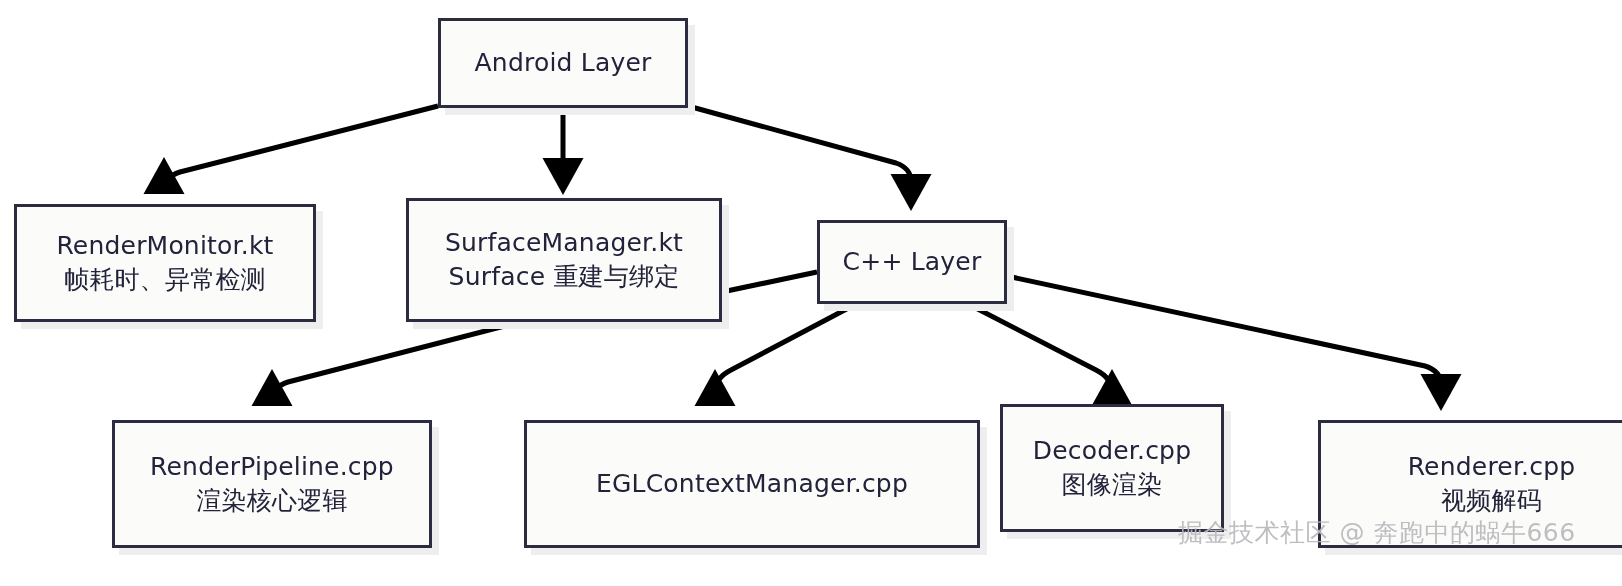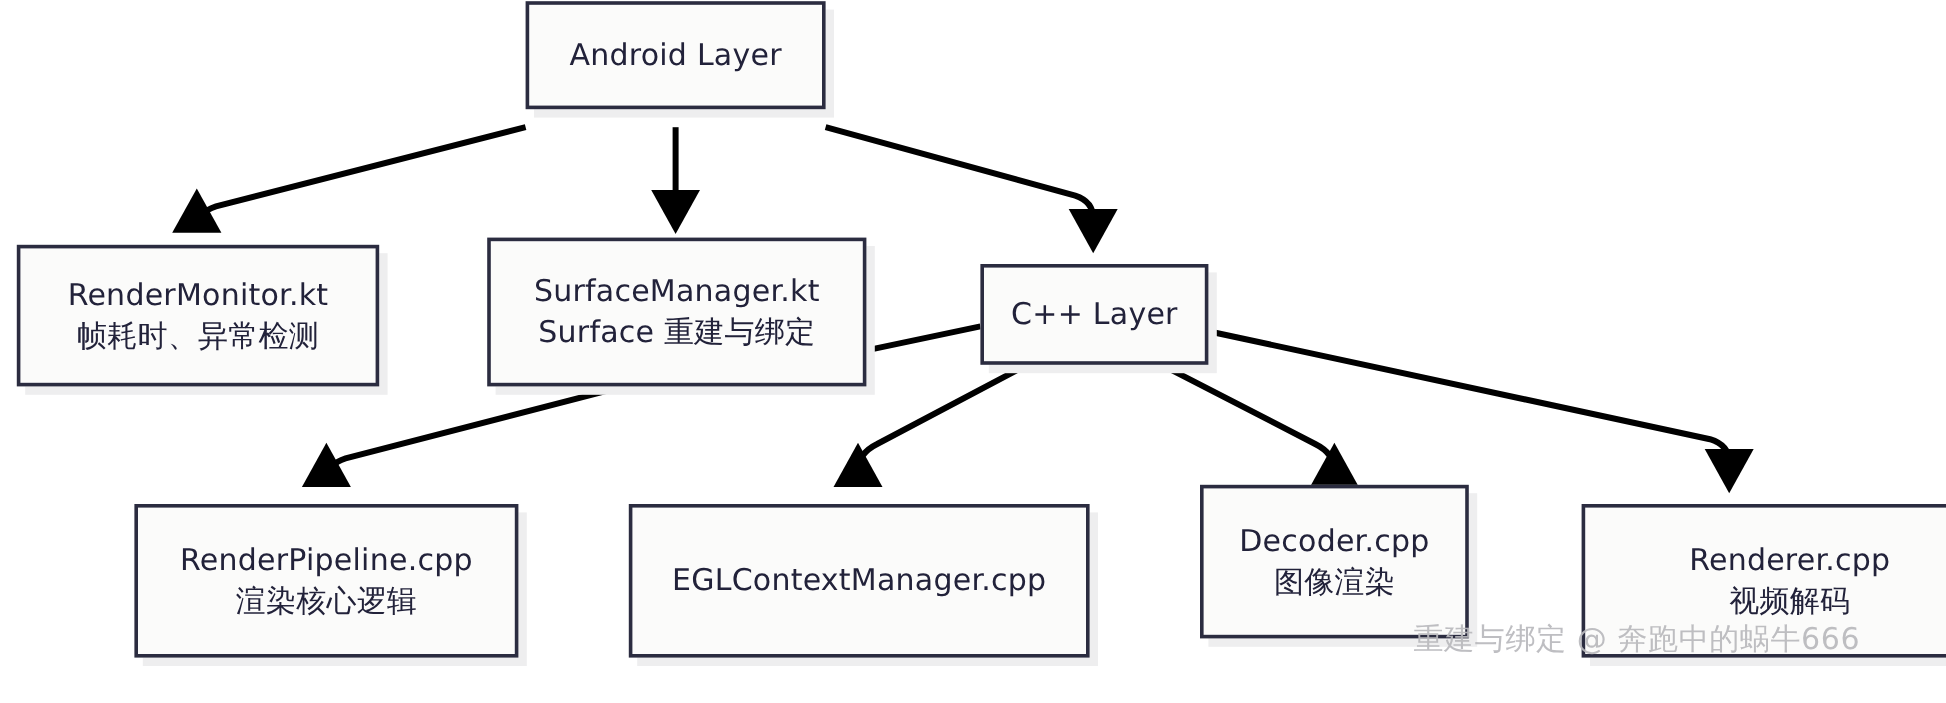--- a/index.html
+++ b/index.html
@@ -83,21 +83,21 @@
 
     <path d="M 722,292 L 817,272" fill="none" stroke="#000000" stroke-width="5"></path>
 
     <path d="M 856,304 L 731,370 Q 715,378 715,392 L 715,390" fill="none" stroke="#000000" stroke-width="5" marker-end="url(#arrowhead)"></path>
 
     <path d="M 968,304 L 1096,370 Q 1112,378 1112,392 L 1112,390" fill="none" stroke="#000000" stroke-width="5" marker-end="url(#arrowhead)"></path>
 
     <path d="M 1007,276 L 1425,366 Q 1441,371 1441,385 L 1441,390" fill="none" stroke="#000000" stroke-width="5" marker-end="url(#arrowhead)"></path>
   </svg>
 
-  <div class="node single" style="left:438px; top:1px; width:250px; height:90px;">
+  <div class="node single" style="left:438px; top:18px; width:250px; height:90px;">
     <div class="l1">Android Layer</div>
   </div>
 
   <div class="node" style="left:14px; top:204px; width:302px; height:118px;">
     <div class="l1">RenderMonitor.kt</div>
     <div class="l2">帧耗时、异常检测</div>
   </div>
 
   <div class="node" style="left:406px; top:198px; width:316px; height:124px;">
     <div class="l1">SurfaceManager.kt</div>
@@ -106,29 +106,29 @@
 
   <div class="node single" style="left:817px; top:220px; width:190px; height:84px;">
     <div class="l1">C++ Layer</div>
   </div>
 
   <div class="node" style="left:112px; top:420px; width:320px; height:128px;">
     <div class="l1">RenderPipeline.cpp</div>
     <div class="l2">渲染核心逻辑</div>
   </div>
 
-  <div class="node" style="left:524px; top:420px; width:384px; height:128px;">
+  <div class="node" style="left:524px; top:420px; width:456px; height:128px;">
     <div class="l1">EGLContextManager.cpp</div>
   </div>
 
   <div class="node" style="left:1000px; top:404px; width:224px; height:128px;">
     <div class="l1">Decoder.cpp</div>
     <div class="l2">图像渲染</div>
   </div>
 
   <div class="node" style="left:1318px; top:420px; width:347px; height:128px;">
     <div class="l1">Renderer.cpp</div>
     <div class="l2">视频解码</div>
   </div>
 
-  <div id="watermark">重建与绑定 @ 奔跑中的蜗牛666</div>
+  <div id="watermark">掘金技术社区 @ 奔跑中的蜗牛666</div>
 
 </div>
 
 </body></html>

